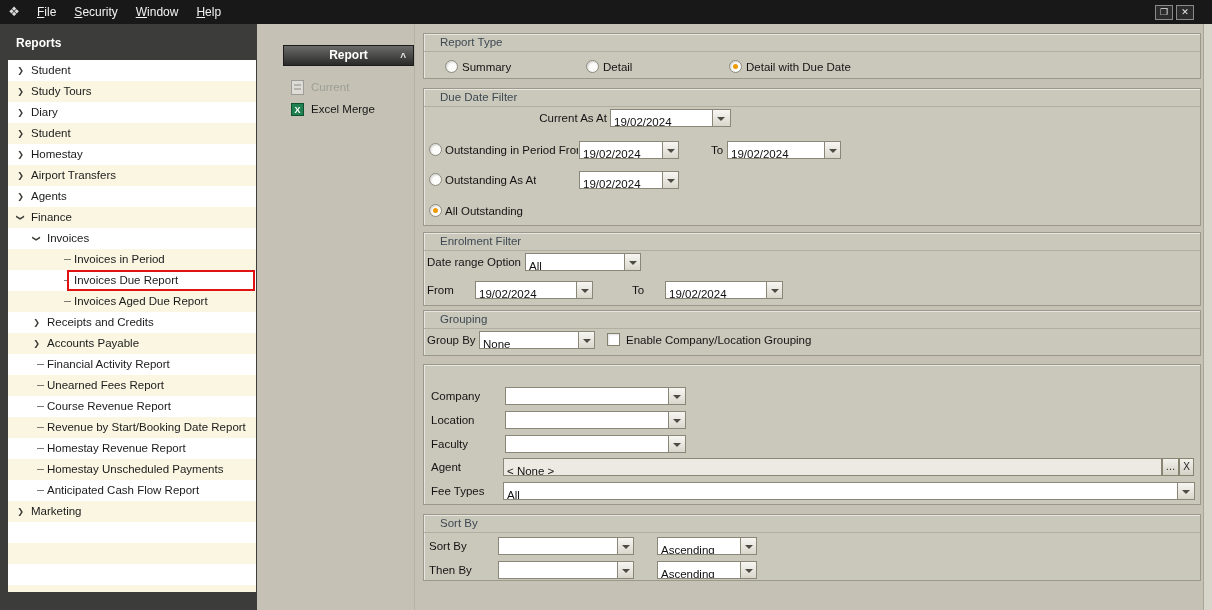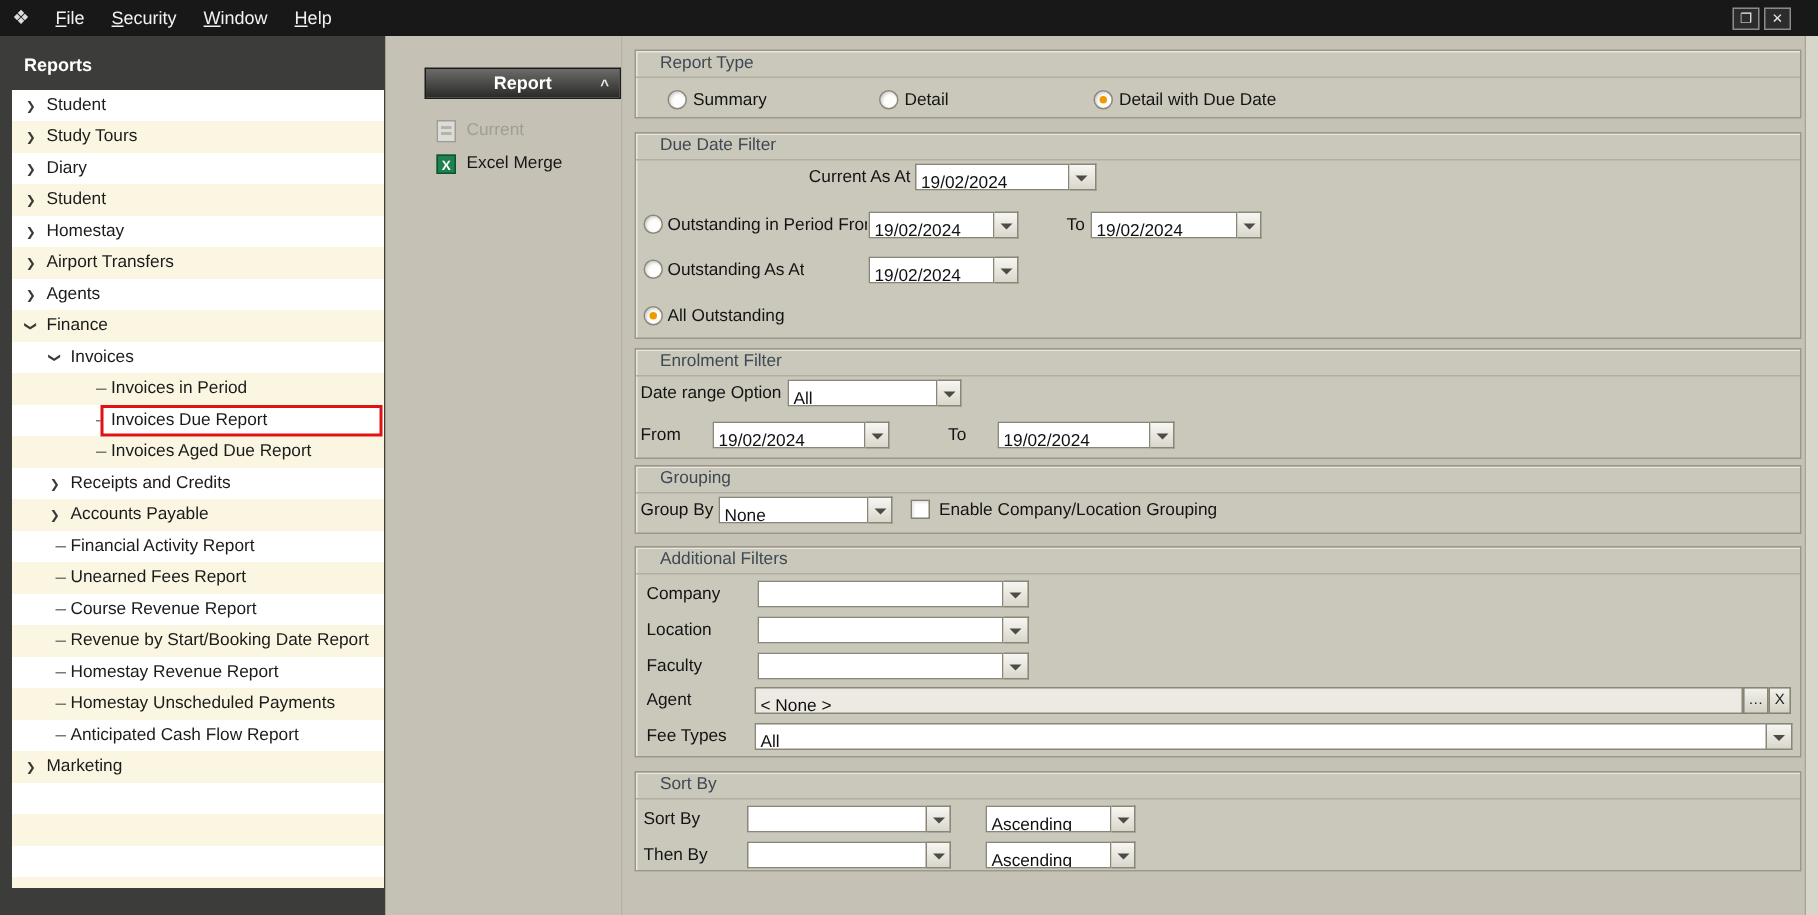--- a/index.html
+++ b/index.html
@@ -243,23 +243,20 @@
       <span>Grouping</span>
     </div>
     <div class="lbl" style="left:3px; top:21px;">Group By</div>
     <div class="field" style="left:55px; top:20px; width:100px;">None</div>
     <div class="dd" style="left:155px; top:20px;"></div>
     <div class="chk" style="left:183px; top:22px;"></div>
     <div class="lbl" style="left:202px; top:21px;">Enable Company/Location Grouping</div>
   </div>
 
   <div class="group" style="top:340px; height:141px;">
-    <div class="group-caption">
-      <span>Additional Filters</span>
-    </div>
     <div class="lbl" style="left:7px; top:23px;">Company</div>
     <div class="field" style="left:81px; top:22px; width:164px;"></div>
     <div class="dd" style="left:245px; top:22px; width:17px;"></div>
 
     <div class="lbl" style="left:7px; top:47px;">Location</div>
     <div class="field" style="left:81px; top:46px; width:164px;"></div>
     <div class="dd" style="left:245px; top:46px; width:17px;"></div>
 
     <div class="lbl" style="left:7px; top:71px;">Faculty</div>
     <div class="field" style="left:81px; top:70px; width:164px;"></div>

